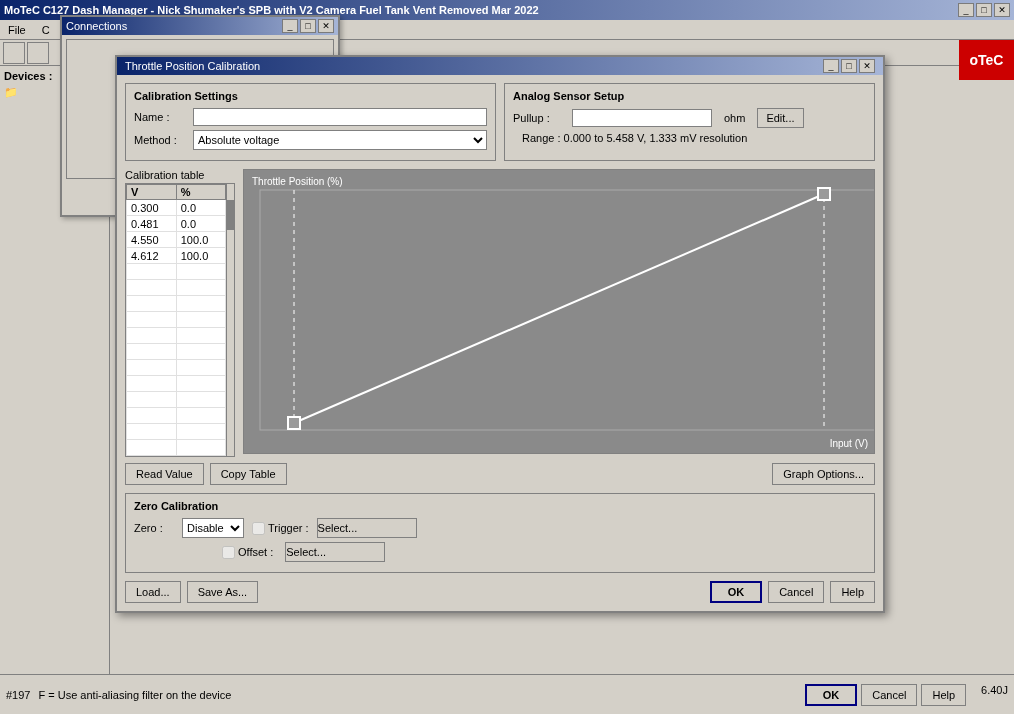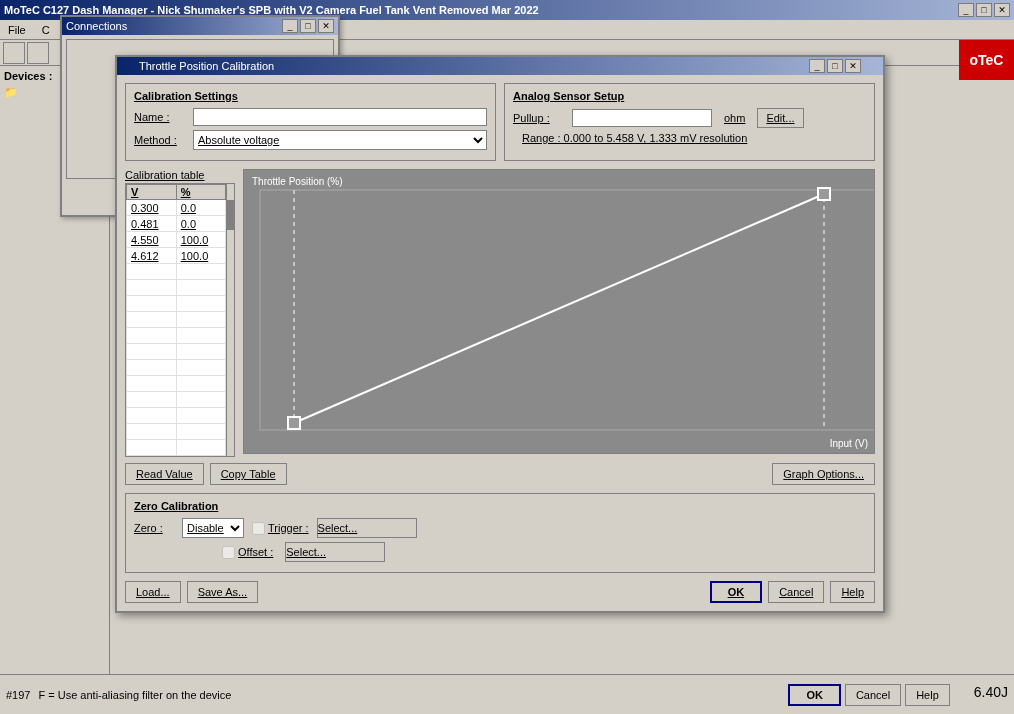--- a/index.html
+++ b/index.html
@@ -158,28 +158,27 @@
       box-shadow: 3px 3px 8px rgba(0,0,0,0.4);
       z-index: 20;
     }
 
     .calibration-titlebar {
       background: linear-gradient(to right, #0a246a, #a6b5d7);
       color: white;
       height: 18px;
       display: flex;
       align-items: center;
-      padding: 0 22px;
+      padding: 0 8px;
       justify-content: space-between;
       font-size: 11px;
     }
 
     .dialog-body {
       padding: 8px;
-      text-decoration: underline;
     }
 
     
     .section-row {
       display: flex;
       gap: 8px;
       margin-bottom: 8px;
     }
 
     .calibration-settings-box {
@@ -714,17 +713,17 @@
 
   <div class="status-bar">
     <div style="display:flex;align-items:center;gap:8px;">
       <span style="font-size:11px;">#197</span>
       <span style="font-size:11px;">F = Use anti-aliasing filter on the device</span>
     </div>
     <div class="status-right-btns">
       <button class="ok-btn">OK</button>
       <button class="dialog-btn">Cancel</button>
       <button class="dialog-btn">Help</button>
-      <span style="font-size:14px;margin-left:20px;">6.40J</span>
+      <span style="font-size:11px;margin-left:11px;">6.40J</span>
     </div>
   </div>
 
 </div>
 
 </body></html>

